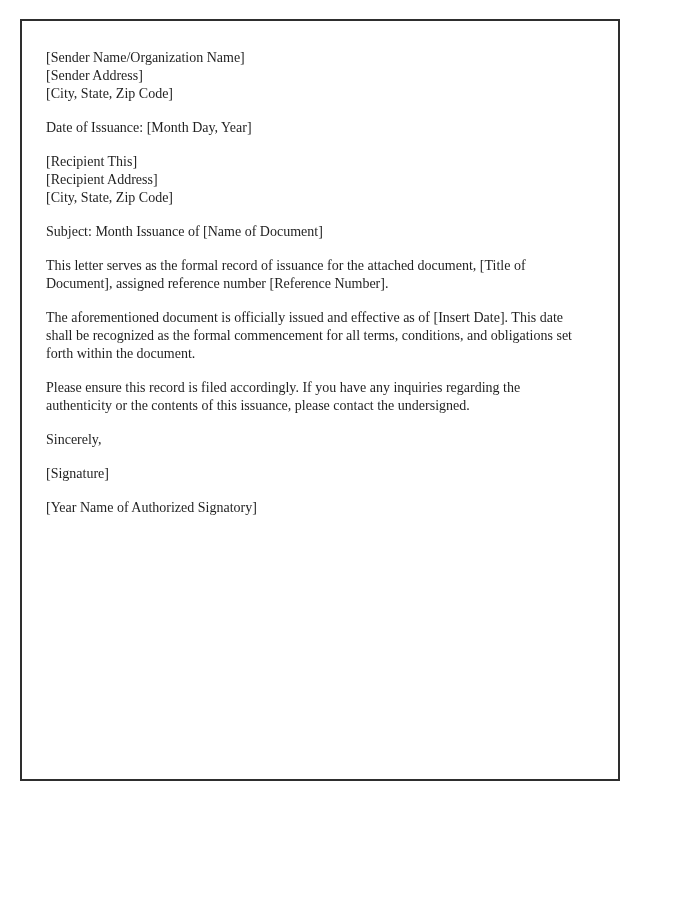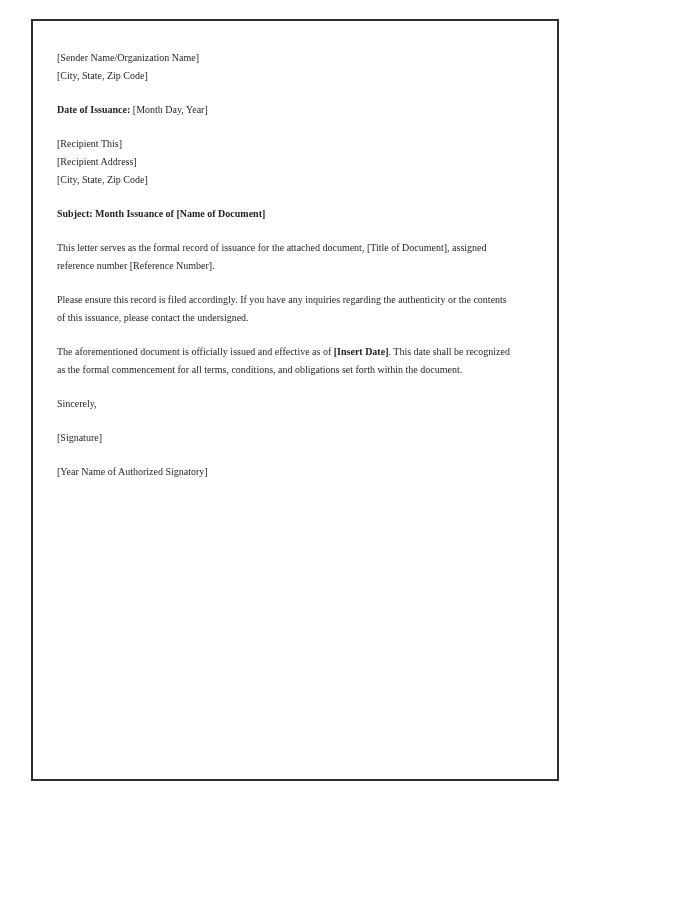--- a/index.html
+++ b/index.html
@@ -3,40 +3,41 @@
 <meta charset="utf-8">
 <style>
   * { margin: 0; padding: 0; box-sizing: border-box; }
   html, body {
     width: 700px; height: 900px;
     background: #ffffff;
     font-family: "Liberation Serif", "DejaVu Serif", serif;
   }
   .page {
     position: absolute;
-    left: 31px; top: 19px;
-    width: 528px; height: 762px;
+    left: 20px; top: 19px;
+    width: 600px; height: 762px;
     border: 2px solid #2e2e2e;
     background: #ffffff;
     padding: 28px 44px 0 24px;
     color: #1f1f1f;
-    font-size: 10px;
+    font-size: 14px;
     line-height: 18px;
   }
   .block { margin: 0 0 16px 0; }
   .line { display: block; }
-  b, .bold { font-weight: bold; }
+  b, .bold { font-weight: normal; }
 </style>
 </head>
 <body style="background: rgb(255, 255, 255);">
 
 <div class="page" style="color: rgb(31, 31, 31); border-color: rgb(46, 46, 46); background: rgb(255, 255, 255);">
 
   <div class="block">
     <span class="line">[Sender Name/Organization Name]</span>
+    <span class="line">[Sender Address]</span>
     <span class="line">[City, State, Zip Code]</span>
   </div>
 
   <div class="block">
     <b>Date of Issuance:</b>
     <span>[Month Day, Year]</span>
   </div>
 
   <div class="block">
     <span class="line">[Recipient This]</span>
@@ -44,23 +45,23 @@
     <span class="line">[City, State, Zip Code]</span>
   </div>
 
   <div class="block">
     <b>Subject: Month Issuance of [Name of Document]</b>
   </div>
 
 
   <p class="block">This letter serves as the formal record of issuance for the attached document, [Title of Document], assigned reference number [Reference Number].</p>
 
+  <p class="block"><span>The aforementioned document is officially issued and effective as of</span> <b>[Insert Date]</b><span>. This date shall be recognized as the formal commencement for all terms, conditions, and obligations set forth within the document.</span></p>
+
   <p class="block">Please ensure this record is filed accordingly. If you have any inquiries regarding the authenticity or the contents of this issuance, please contact the undersigned.</p>
-
-  <p class="block"><span>The aforementioned document is officially issued and effective as of</span> <b>[Insert Date]</b><span>. This date shall be recognized as the formal commencement for all terms, conditions, and obligations set forth within the document.</span></p>
 
   <p class="block">Sincerely,</p>
 
   <p class="block">[Signature]</p>
 
   <div class="block">
     <span class="line">[Year Name of Authorized Signatory]</span>
   </div>
 
 </div>

